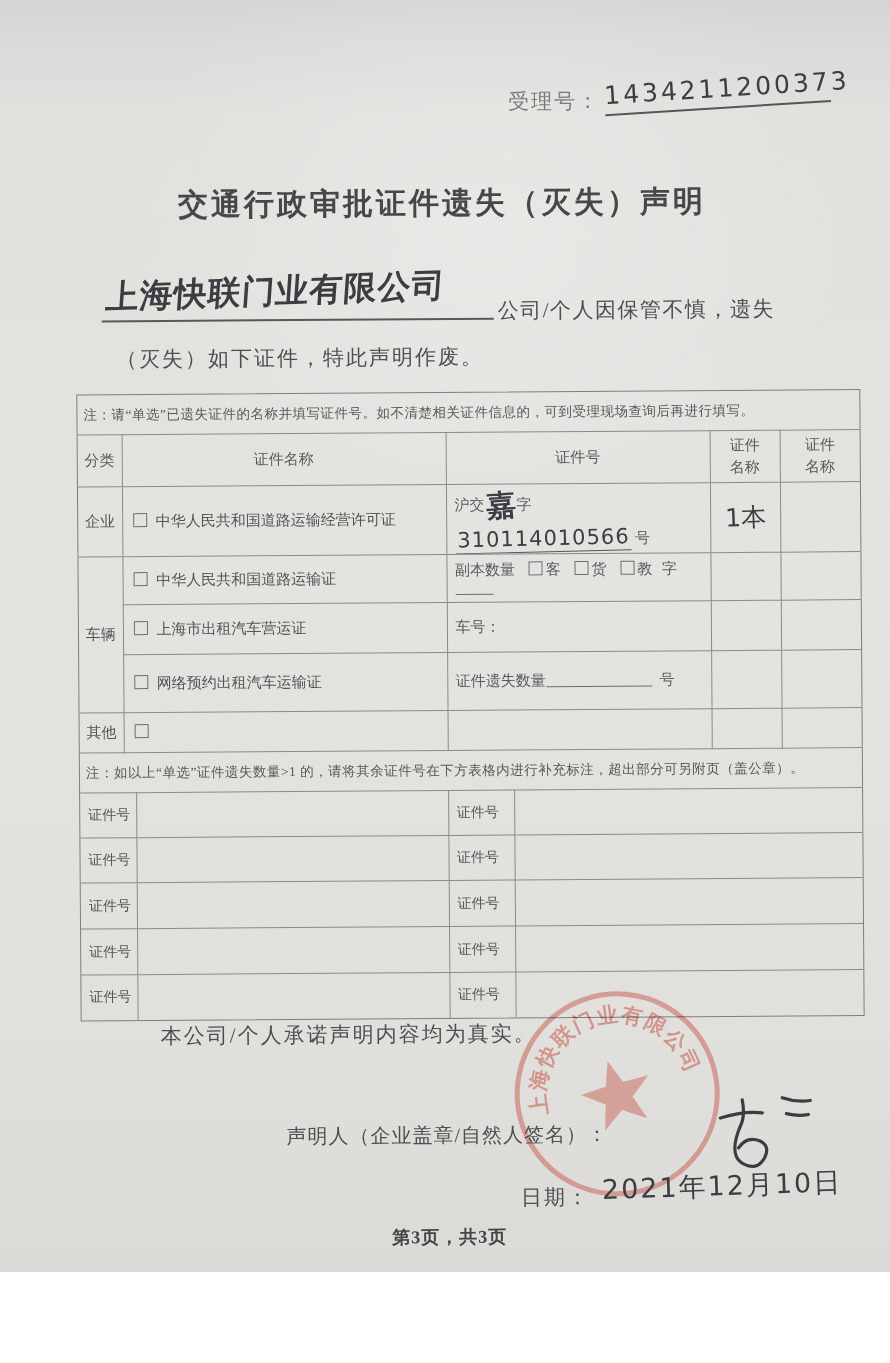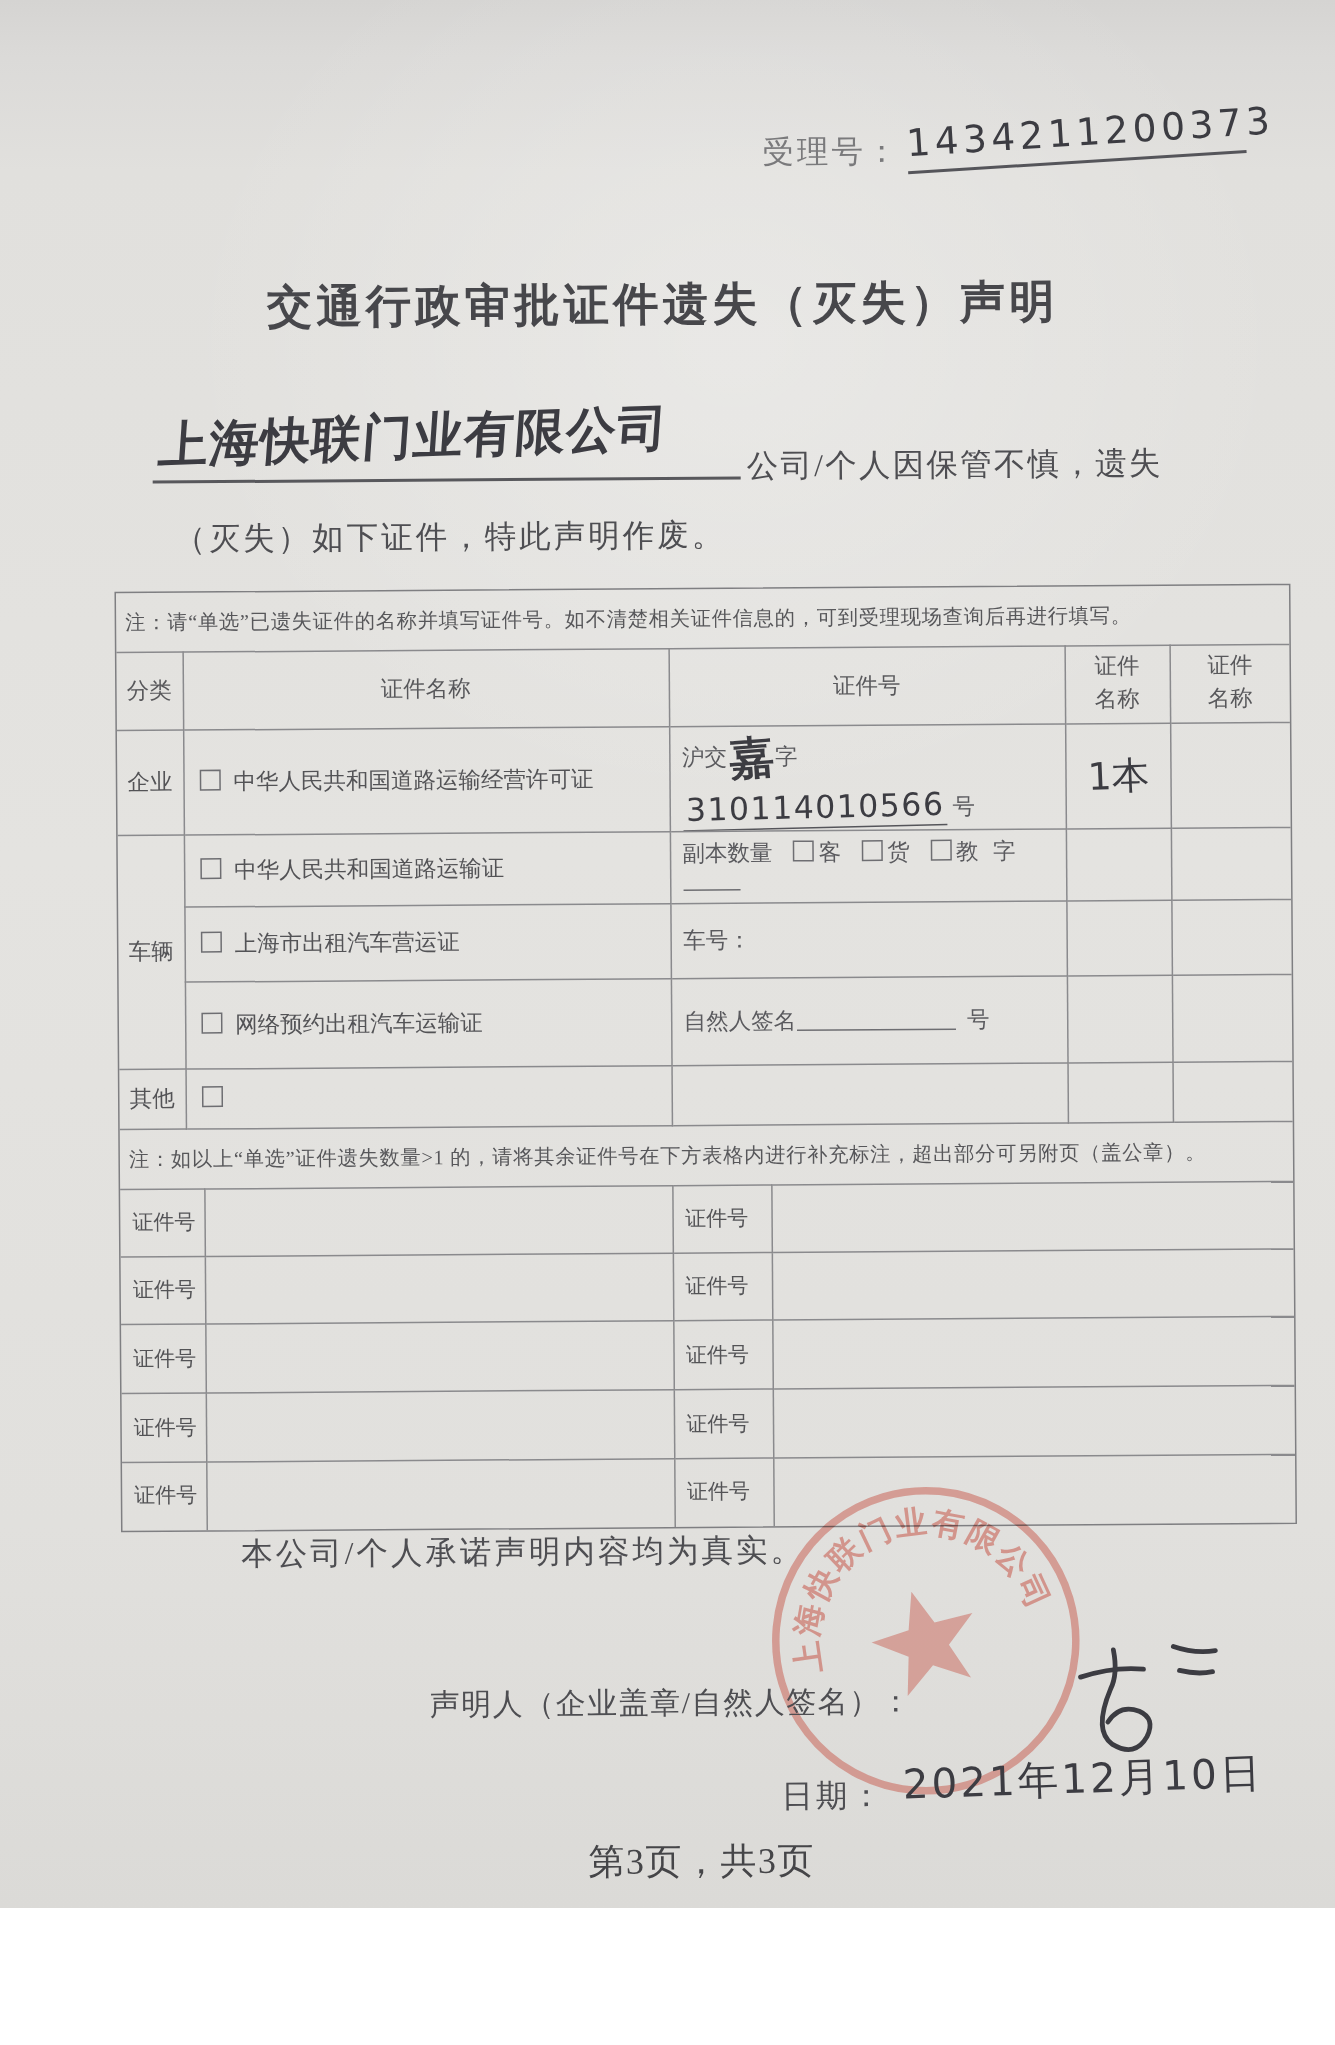--- a/index.html
+++ b/index.html
@@ -44,21 +44,21 @@
   .hand-char{font-size:30px;font-weight:700;display:inline-block;transform:rotate(-4deg);margin:0 1px;vertical-align:-6px;}
   .hand-num{font-size:21px;letter-spacing:1px;display:inline-block;min-width:172px;text-align:center;
     border-bottom:1.5px solid #55555a;transform:rotate(-1deg);padding:0 2px 1px 2px;vertical-align:-2px;}
   .hand-qty{font-size:25px;display:inline-block;transform:rotate(-2deg);}
   .blank{display:inline-block;border-bottom:1.5px solid #6e6e72;height:14px;vertical-align:-2px;}
   
   .promise{left:158px;top:1020px;font-size:21px;letter-spacing:2px;}
   .signer{left:283px;top:1122px;font-size:20px;letter-spacing:1px;}
   .dateline-label{left:517px;top:1184px;font-size:21px;letter-spacing:2px;}
   .date-hand{left:598px;top:1170px;font-size:27px;letter-spacing:2px;transform:rotate(-1.5deg);}
-  .pageinfo{left:388px;top:1225px;font-size:24px;font-weight:normal;letter-spacing:1px;color:#454548;}
+  .pageinfo{left:388px;top:1225px;font-size:18px;font-weight:bold;letter-spacing:1px;color:#454548;}
   .stamp{left:502px;top:983px;mix-blend-mode:multiply;opacity:.9;transform:rotate(-16deg);}
   .sig{left:703px;top:1090px;}
 </style>
 </head>
 <body>
 
 <div class="page">
   <div class="sheen"></div>
   <div class="content">
 
@@ -129,21 +129,21 @@
             <span>车号：</span>
           </td>
           <td class="qty"></td>
           <td class="qty"></td>
         </tr>
         <tr style="height:58px">
           <td class="namecell">
             <span class="cbx"></span><span>网络预约出租汽车运输证</span>
           </td>
           <td class="numcell">
-            <span>自然人签名</span><span class="blank" style="width:106px"></span>
+            <span>证件遗失数量</span><span class="blank" style="width:106px"></span>
             <span style="margin-left:4px">号</span>
           </td>
           <td class="qty"></td>
           <td class="qty"></td>
         </tr>
         <tr style="height:40px">
           <td class="cat">其他</td>
           <td class="namecell"><span class="cbx"></span></td>
           <td class="numcell"></td>
           <td class="qty"></td>

